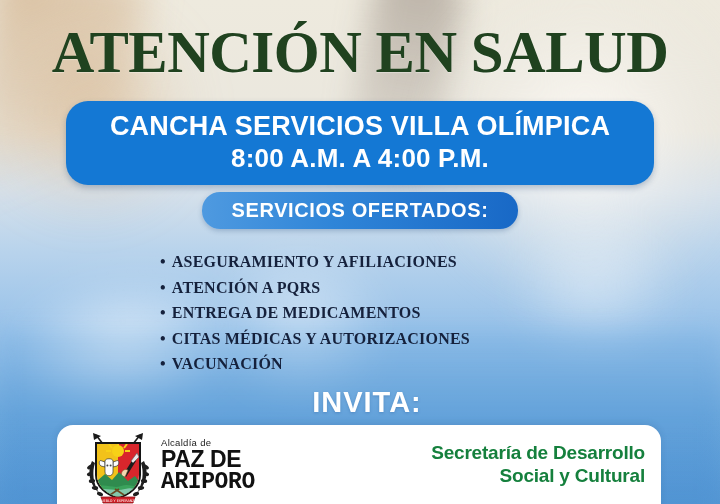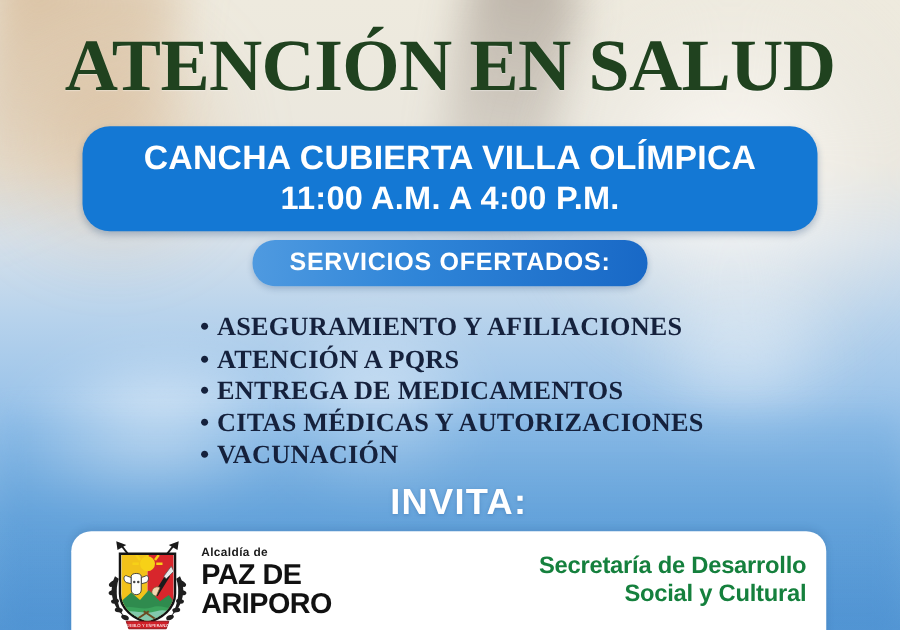--- a/index.html
+++ b/index.html
@@ -116,21 +116,21 @@
     white-space:nowrap;
   }
 
   .services-list{
     position:absolute;left:160px;top:249px;width:520px;
     margin:0;padding:0;list-style:none;
   }
   .services-list li{
     font-family:"Liberation Serif", serif;
     font-weight:700;
-    font-size:21px;
+    font-size:16px;
     line-height:25.5px;
     color:#15213c;
     letter-spacing:.2px;
     white-space:nowrap;
   }
   .services-list li .dot{margin-right:6px;}
 
   .invita{
     position:absolute;left:14px;right:0;top:385px;
     text-align:center;
@@ -155,26 +155,26 @@
     display:flex;align-items:flex-start;
   }
 
   .crest{
     position:absolute;left:22px;top:6px;width:78px;height:74px;
   }
   .brand-text{
     position:absolute;left:104px;top:12px;
   }
   .brand-sub{
-    font-size:9.5px;font-weight:700;color:#1b1b1b;letter-spacing:.3px;line-height:11px;
+    font-size:9.5px;font-weight:400;color:#1b1b1b;letter-spacing:.3px;line-height:11px;
   }
   .brand-main{
     font-size:23px;font-weight:800;color:#111111;line-height:23px;letter-spacing:-.4px;
   }
-  .brand-main .l2{display:block;}
+  .brand-main .l2{display:block;font-family:Liberation Mono, monospace;}
 
   .secretaria{
     position:absolute;left:318px;top:16px;width:270px;
     text-align:right;
     font-size:19px;font-weight:700;color:#15803d;
     line-height:23px;letter-spacing:-.2px;
   }
   .sec-line2{display:block;}
 </style>
 </head>
@@ -193,22 +193,22 @@
     <div class="bg-hand-c"></div>
     <div class="bg-desk"></div>
     <div class="bg-vig"></div>
   </div>
 
   <div class="content">
 
     <div class="title">ATENCIÓN EN SALUD</div>
 
     <div class="venue-banner">
-      <div class="venue-line">CANCHA CUBIERTA VILLA OLÍMPICA</div>
-      <div class="venue-line second">11:00 A.M. A 4:00 P.M.</div>
+      <div class="venue-line">CANCHA SERVICIOS VILLA OLÍMPICA</div>
+      <div class="venue-line second">8:00 A.M. A 4:00 P.M.</div>
     </div>
 
     <div class="services-pill">
       <div class="services-pill-label">SERVICIOS OFERTADOS:</div>
     </div>
 
     <ul class="services-list">
       <li>
         <span class="dot">•</span><span>ASEGURAMIENTO Y AFILIACIONES</span>
       </li>

